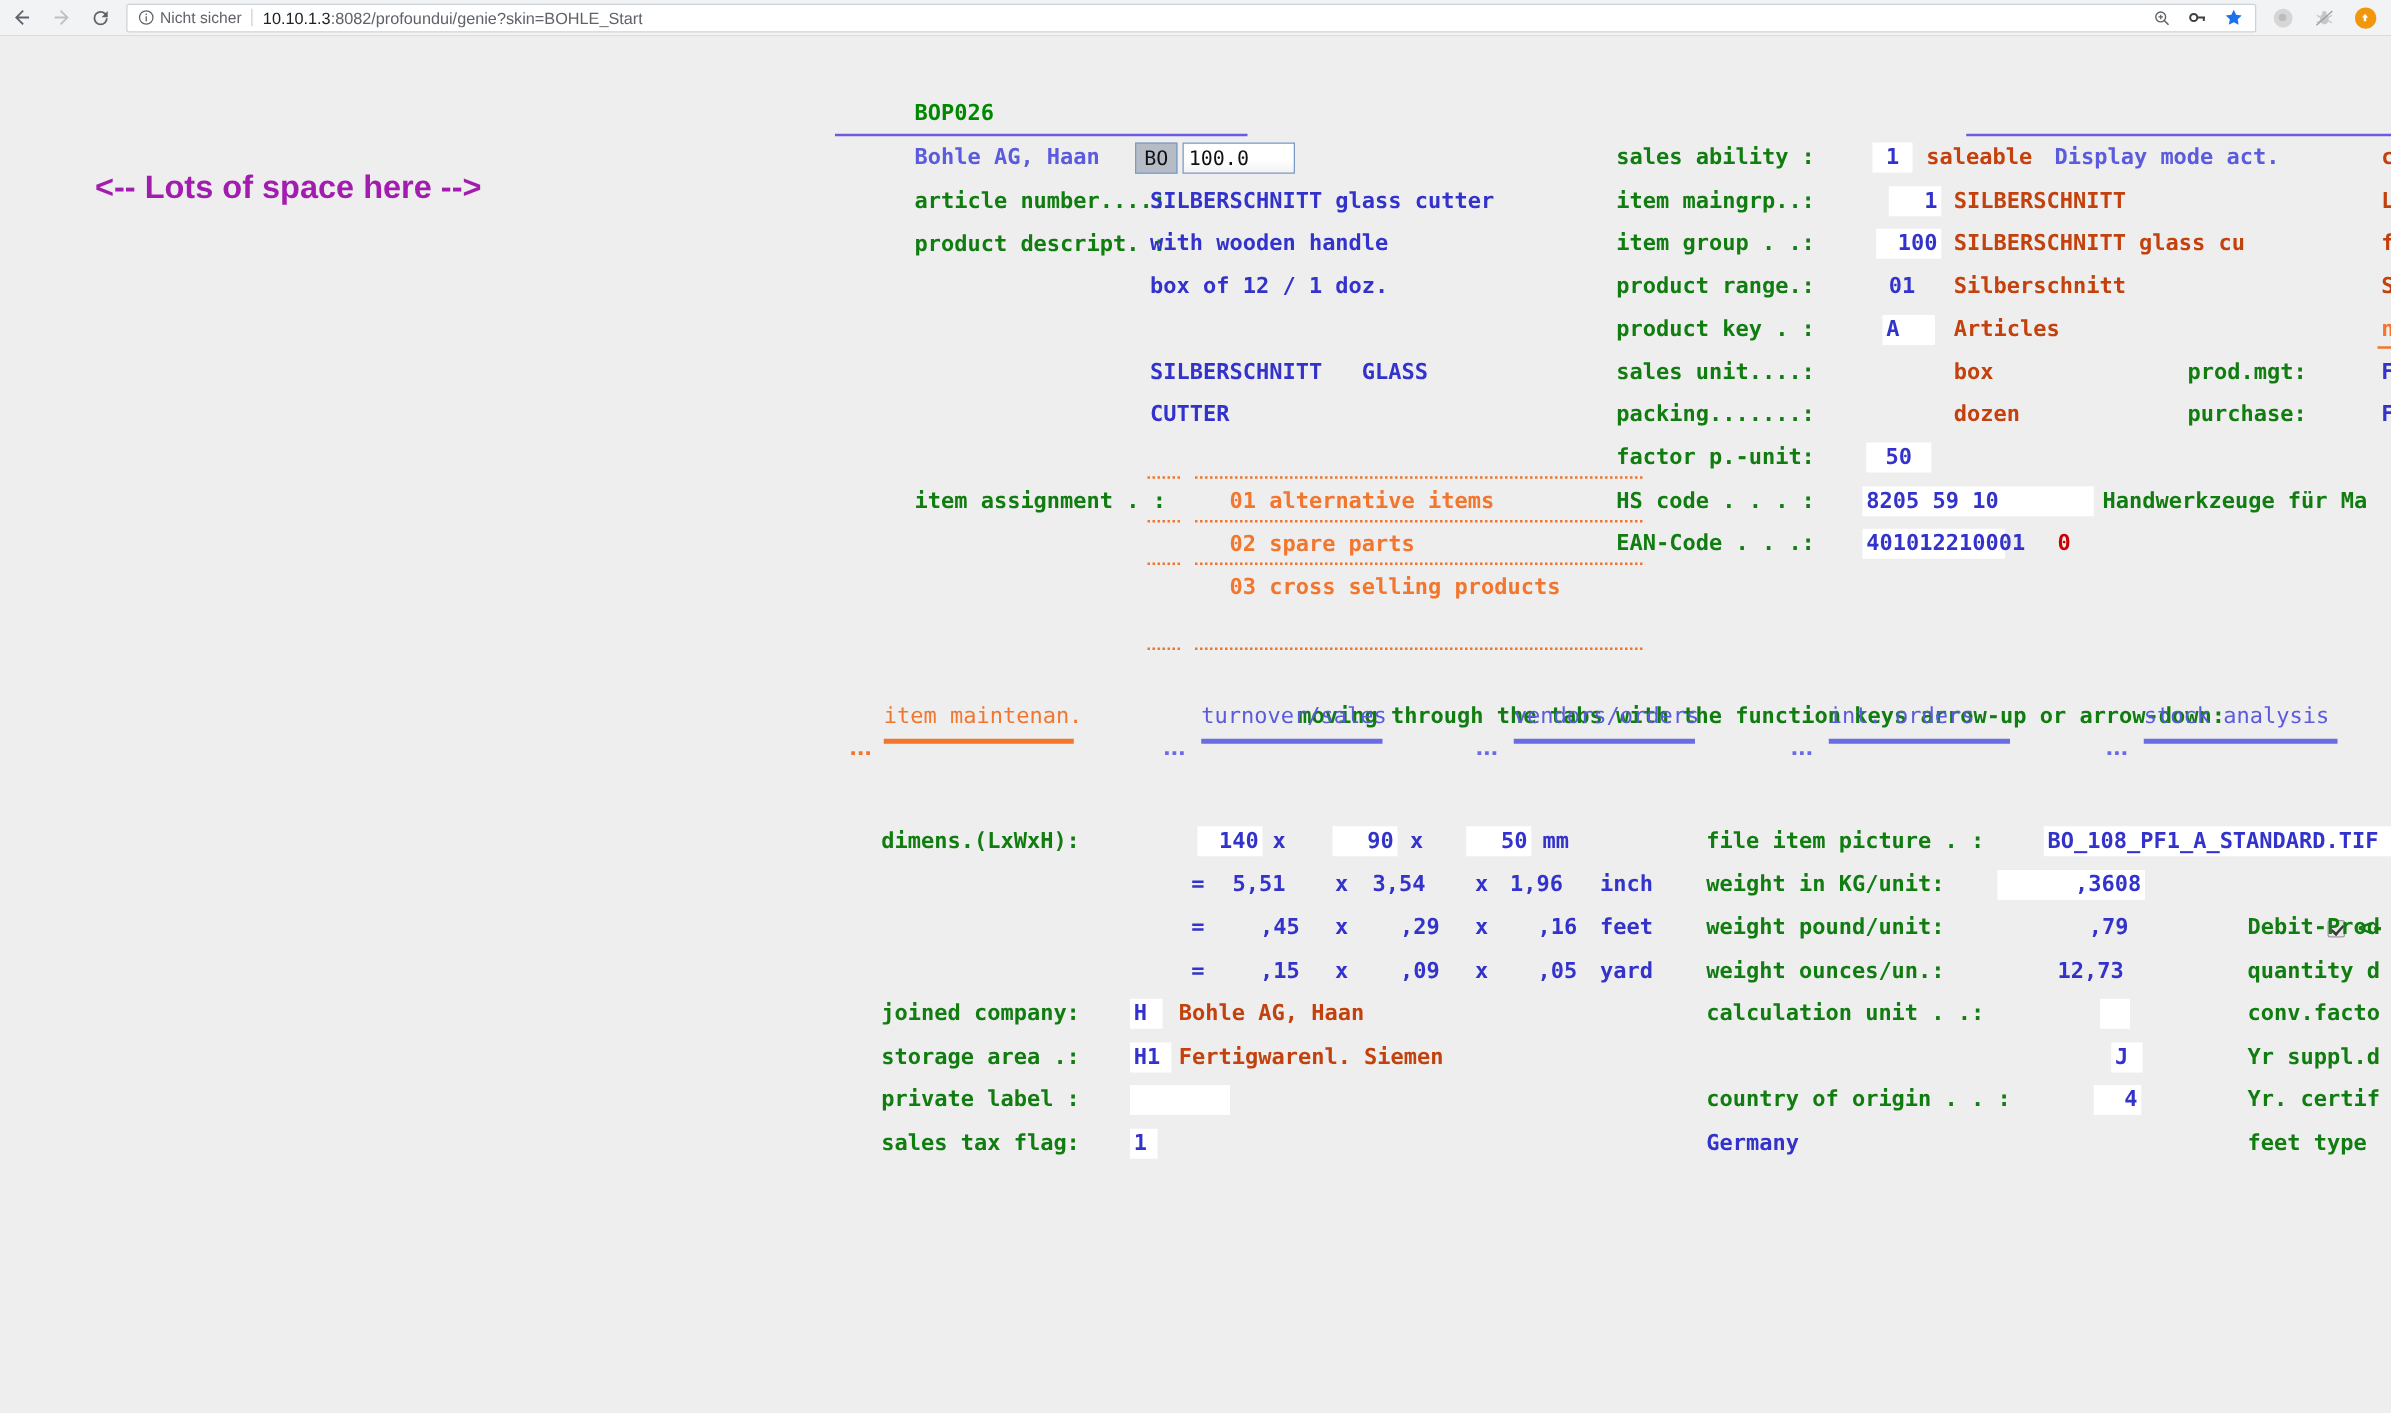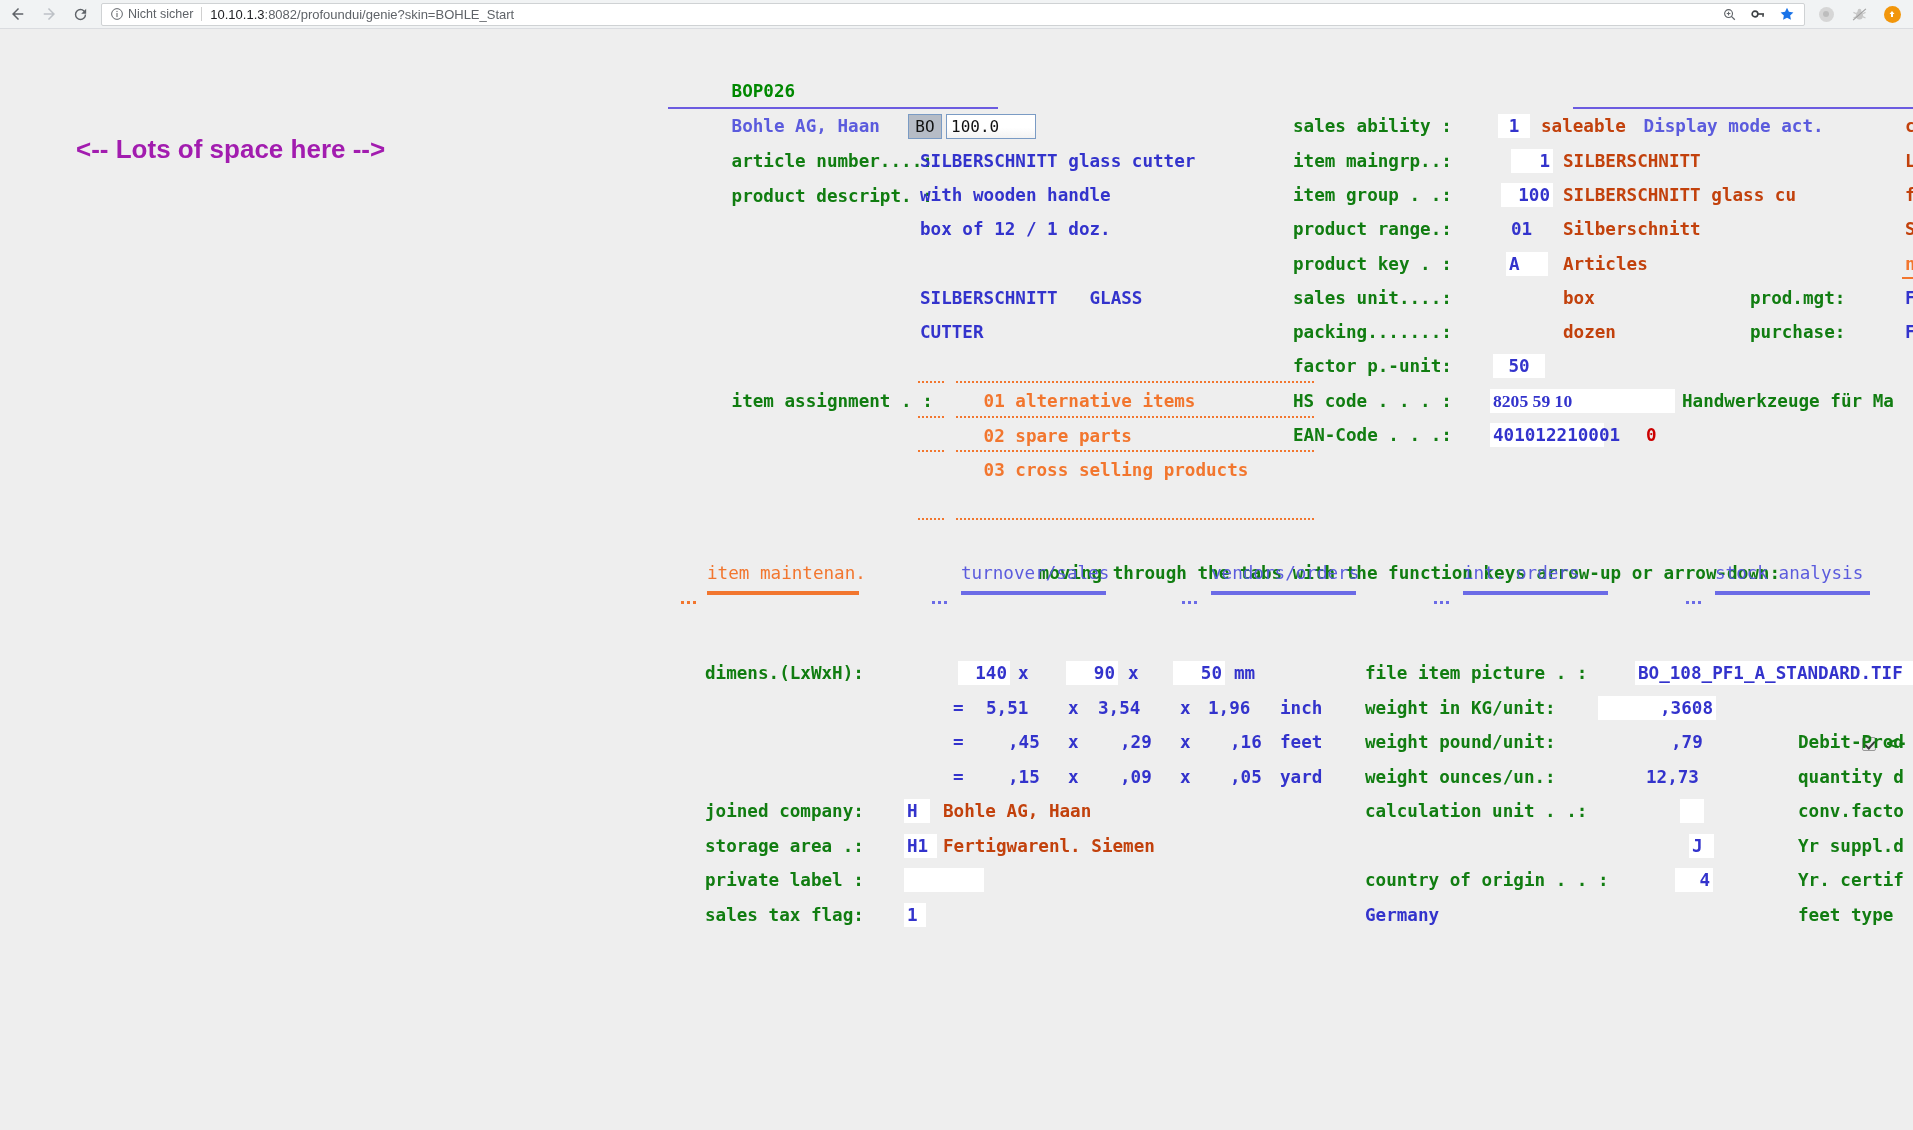--- a/index.html
+++ b/index.html
@@ -308,21 +308,21 @@
     <div class="row" style="top:252px;left:625px;"><span class="lbl">sales unit....:</span></div>
     <div class="row" style="top:252px;left:895px;"><span class="valg">box</span></div>
 
     <div class="row" style="top:286px;left:625px;"><span class="lbl">packing.......:</span></div>
     <div class="row" style="top:286px;left:895px;"><span class="valg">dozen</span></div>
 
     <div class="row" style="top:320px;left:625px;"><span class="lbl">factor p.-unit:</span></div>
     <span class="fld c" style="position:absolute;top:325px;left:825px;width:52px;">50</span>
 
     <div class="row" style="top:355px;left:625px;"><span class="lbl">HS code . . . :</span></div>
-    <span class="fld l" style="position:absolute;top:360px;left:822px;width:185px;font-family:Liberation Serif, serif;">8205 59 10</span>
+    <span class="fld l" style="position:absolute;top:360px;left:822px;width:185px;">8205 59 10</span>
     <div class="row" style="top:355px;left:1014px;"><span class="lbl">Handwerkzeuge für Ma</span></div>
 
     <div class="row" style="top:389px;left:625px;"><span class="lbl">EAN-Code . . .:</span></div>
     <span class="fld l" style="position:absolute;top:394px;left:822px;width:114px;">401012210001</span>
     <div class="row" style="top:389px;left:978px;"><span class="red">0</span></div>
 
     
     <div class="row" style="top:80px;left:1237px;"><span class="valg">c</span></div>
     <div class="row" style="top:115px;left:1237px;"><span class="valg">L</span></div>
     <div class="row" style="top:149px;left:1237px;"><span class="valg">f</span></div>

